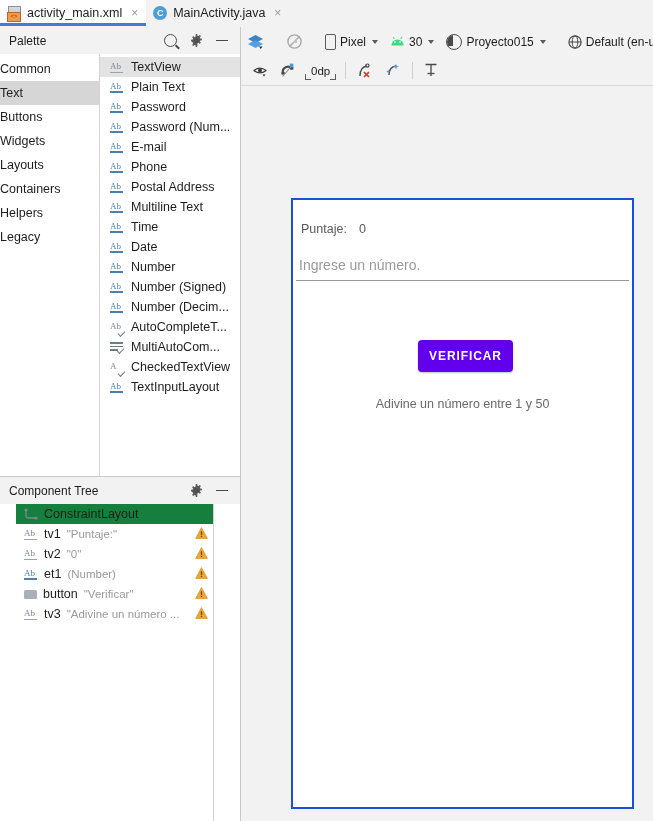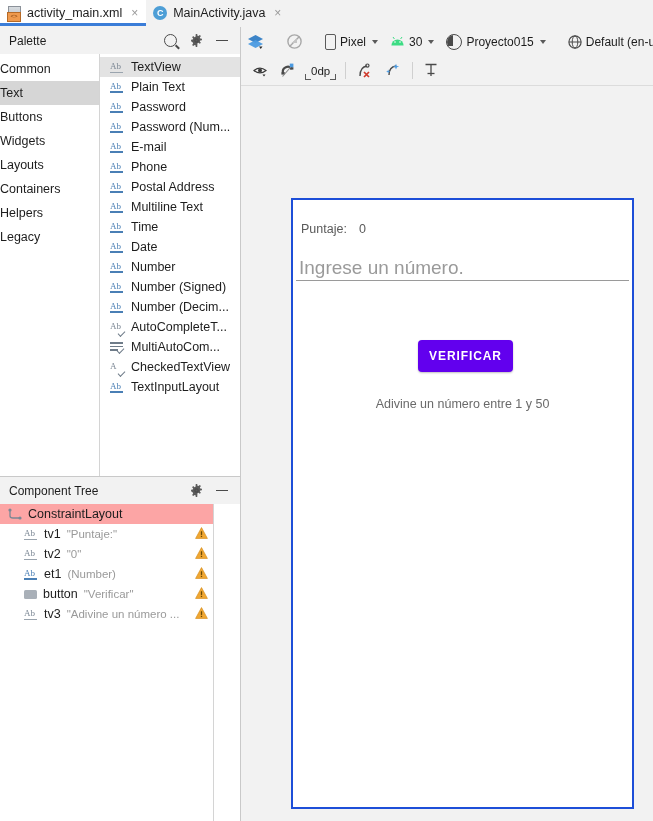--- a/index.html
+++ b/index.html
@@ -138,21 +138,21 @@
     background: #ffffff; overflow: hidden;
   }
   .tree-scroll { position: absolute; left: 0; top: 0; width: 213px; bottom: 0; }
   .tree-divider {
     position: absolute; left: 213px; top: 0; bottom: 0; width: 1px; background: #d4d4d4;
   }
   .trow {
     height: 20px; display: flex; align-items: center; position: relative;
     font-size: 12.5px; white-space: nowrap; cursor: default;
   }
-  .trow.sel { background: #fca5a5; }
+  .trow.sel { background: #15803d; margin-left: 16px; }
   .trow .tname { color: #1d1d1d; }
   .trow .tval { color: #9a9a9a; margin-left: 6px; font-size: 11.5px; }
   .trow .warn { position: absolute; left: 195px; top: 3px; }
   .ic-warn { width: 13px; height: 12px; display: block; }
   .ic-cl {
     width: 14px; height: 13px; margin-left: 8px; margin-right: 6px;
     flex: 0 0 auto; position: relative;
   }
   .ic-btn {
     width: 13px; height: 9px; background: #a9b0b8; border-radius: 1.5px;
@@ -222,21 +222,21 @@
   .dev-inner { position: absolute; left: 0; top: 0; right: 0; bottom: 0; }
   .tv-puntaje {
     position: absolute; left: 8px; top: 22px; font-size: 12.5px; color: #5a5a5a;
   }
   .tv-score {
     position: absolute; left: 66px; top: 22px; font-size: 12.5px; color: #5a5a5a;
   }
   .et-wrap {
     position: absolute; left: 3px; top: 57px; right: 3px; height: 24px;
   }
-  .et-hint { font-size: 19px; color: #9a9a9a; padding-left: 3px; }
+  .et-hint { font-size: 14px; color: #9a9a9a; padding-left: 3px; }
   .et-line {
     position: absolute; left: 0; right: 0; bottom: 0; height: 1.2px; background: #9a9a9a;
   }
   .btn-verificar {
     position: absolute; left: 125px; top: 140px; width: 95px; height: 32px;
     background: #6200ee; border-radius: 4px; color: #ffffff;
     font-size: 12px; font-weight: bold; letter-spacing: 0.9px;
     display: flex; align-items: center; justify-content: center;
     box-shadow: 0 1px 2px rgba(0,0,0,0.25);
   }

